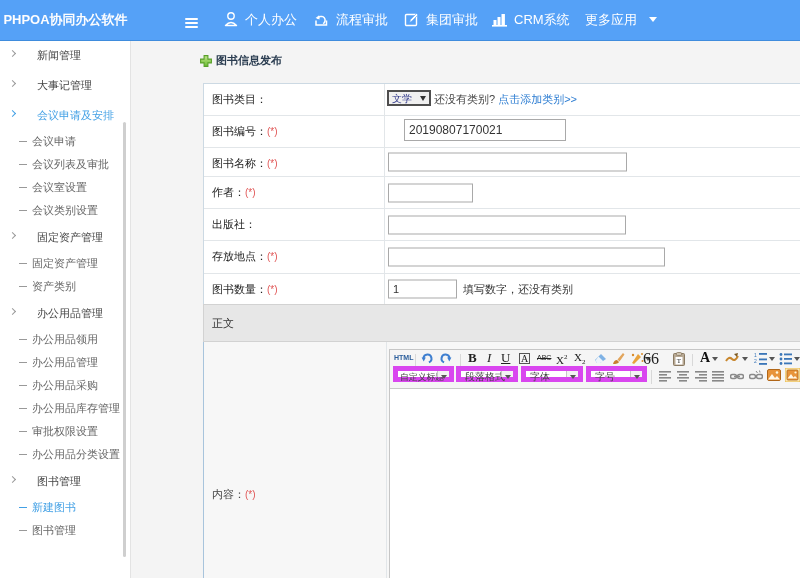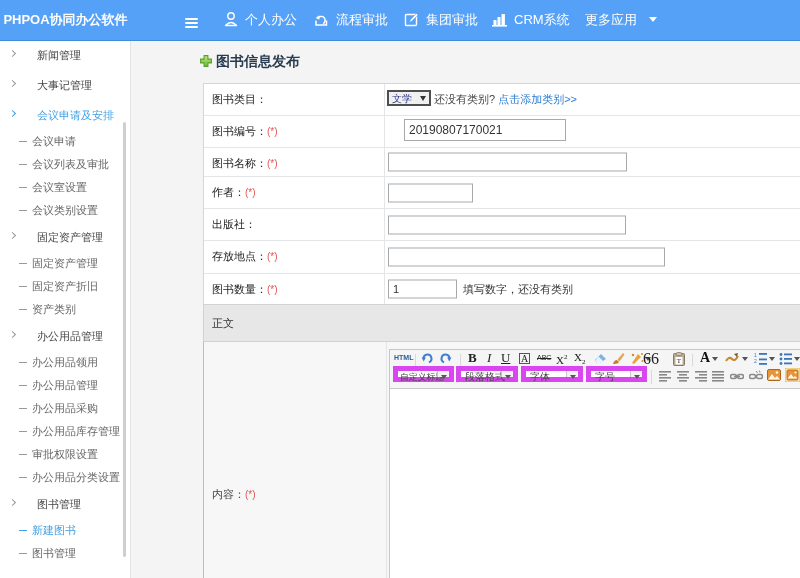--- a/index.html
+++ b/index.html
@@ -19,21 +19,21 @@
 .m1{height:30px;line-height:30px;font-size:11px;color:#454545;padding-left:37px;position:relative}
 .m2{height:23px;line-height:23px;font-size:11px;color:#666;padding-left:32px;position:relative}
 .m1 .chev{position:absolute;left:10px;top:11px;width:5px;height:5px;
  border-top:1px solid #999;border-right:1px solid #999;transform:rotate(45deg)}
 .m1.sel{color:#42a0e5}
 .m1.sel .chev{border-color:#42a0e5}
 .m2 .dash{position:absolute;left:19px;top:11px;width:8px;height:1px;background:#999}
 .m2.sel{color:#42a0e5}
 .m2.sel .dash{background:#42a0e5}
 .content{position:absolute;left:132px;top:40px;width:668px;height:538px}
-.title{position:absolute;left:84px;top:13px;font-size:14px;font-weight:bold;color:#2a3c50}
+.title{position:absolute;left:84px;top:13px;font-size:11px;font-weight:bold;color:#2a3c50}
 .plus{position:absolute;left:68px;top:15px;width:12px;height:12px}
 .ftable{position:absolute;left:71px;top:43px;width:597px;background:#fff;
  border:1px solid #ccd9e3;border-right:none}
 .frow{position:relative;border-bottom:1px solid #e2e6e9;height:32px}
 .frow:last-child{border-bottom:none}
 .flabel{position:absolute;left:0;top:0;bottom:0;width:181px;border-right:1px solid #e2e6e9;
  font-size:11px;color:#222;line-height:30px;padding-left:8px;white-space:nowrap}
 .req{color:#e05555;font-size:10px}
 .fval{position:absolute;left:182px;top:0;bottom:0;right:0;line-height:30px;font-size:11px;color:#333}
 .inp{position:absolute;top:50%;transform:translateY(-50%);left:2px;background:#fff;
@@ -86,21 +86,20 @@
 <div class="sidebar">
  <div class="m1"><i class="chev"></i>新闻管理</div>
  <div class="m1"><i class="chev"></i>大事记管理</div>
  <div class="m1 sel"><i class="chev"></i>会议申请及安排</div>
  <div class="m2"><i class="dash"></i>会议申请</div>
  <div class="m2"><i class="dash"></i>会议列表及审批</div>
  <div class="m2"><i class="dash"></i>会议室设置</div>
  <div class="m2"><i class="dash"></i>会议类别设置</div>
  <div class="m1"><i class="chev"></i>固定资产管理</div>
  <div class="m2"><i class="dash"></i>固定资产管理</div>
- <div class="m2"><i class="dash"></i>固定资产折旧</div>
  <div class="m2"><i class="dash"></i>资产类别</div>
  <div class="m1"><i class="chev"></i>办公用品管理</div>
  <div class="m2"><i class="dash"></i>办公用品领用</div>
  <div class="m2"><i class="dash"></i>办公用品管理</div>
  <div class="m2"><i class="dash"></i>办公用品采购</div>
  <div class="m2"><i class="dash"></i>办公用品库存管理</div>
  <div class="m2"><i class="dash"></i>审批权限设置</div>
  <div class="m2"><i class="dash"></i>办公用品分类设置</div>
  <div class="m1"><i class="chev"></i>图书管理</div>
  <div class="m2 sel"><i class="dash"></i>新建图书</div>

